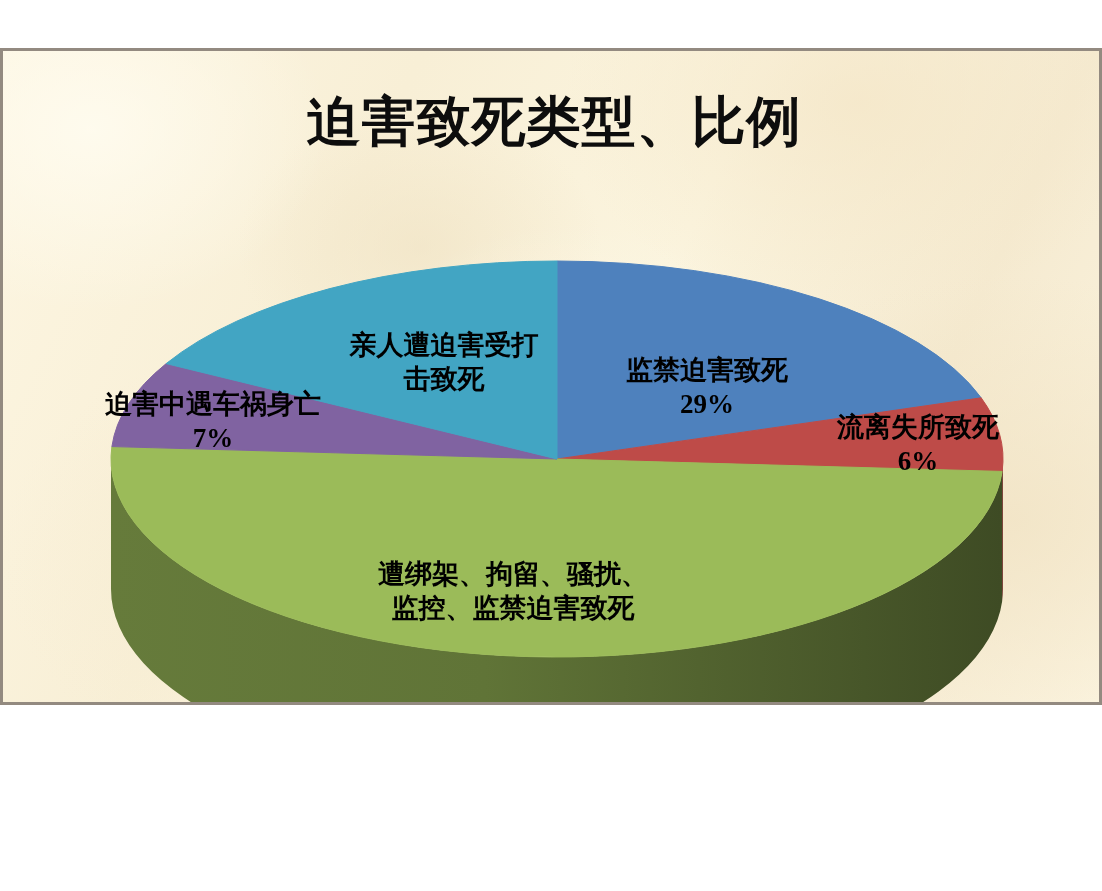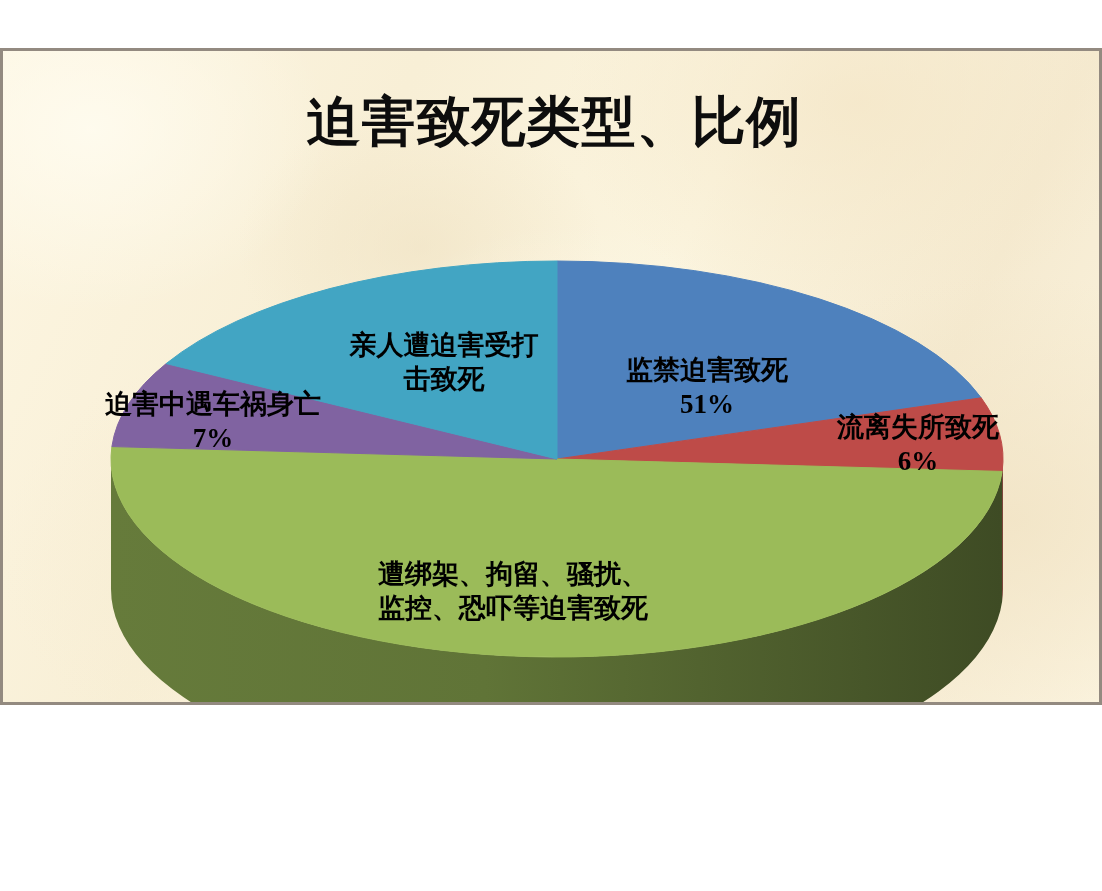--- a/index.html
+++ b/index.html
@@ -99,31 +99,31 @@
         <path d="M 554 408 L 554 210 A 446 198 0 0 1 978.1712062676385 346.8146351137604 Z" fill="#4E81BD" stroke="#4E81BD" stroke-width="1"></path>
         <path d="M 554 408 L 978.1712062676385 346.8146351137604 A 446 198 0 0 1 999.1199208790091 420.43252286680405 Z" fill="#BE4B48" stroke="#BE4B48" stroke-width="1"></path>
         <path d="M 554 408 L 999.1199208790091 420.43252286680405 A 446 198 0 1 1 108.8800791209909 395.56747713319595 Z" fill="#9BBB59" stroke="#9BBB59" stroke-width="1"></path>
         <path d="M 554 408 L 108.8800791209909 395.56747713319595 A 446 198 0 0 1 163.16722070043687 312.61277252786033 Z" fill="#8063A1" stroke="#8063A1" stroke-width="1"></path>
         <path d="M 554 408 L 163.16722070043687 312.61277252786033 A 446 198 0 0 1 553.9999999999999 210 Z" fill="#42A5C3" stroke="#42A5C3" stroke-width="1"></path>
       </g>
   </svg>
 
   <div class="slice-label" id="lbl-0">
     <span>监禁迫害致死</span>
-    <span class="pct">51%</span>
+    <span class="pct">29%</span>
   </div>
 
   <div class="slice-label" id="lbl-1">
     <span>流离失所致死</span>
     <span class="pct">6%</span>
   </div>
 
   <div class="slice-label" id="lbl-2">
     <span>遭绑架、拘留、骚扰、
-监控、恐吓等迫害致死</span>
+监控、监禁迫害致死</span>
   </div>
 
   <div class="slice-label" id="lbl-3">
     <span>迫害中遇车祸身亡</span>
     <span class="pct">7%</span>
   </div>
 
   <div class="slice-label" id="lbl-4">
     <span>亲人遭迫害受打
 击致死</span>

